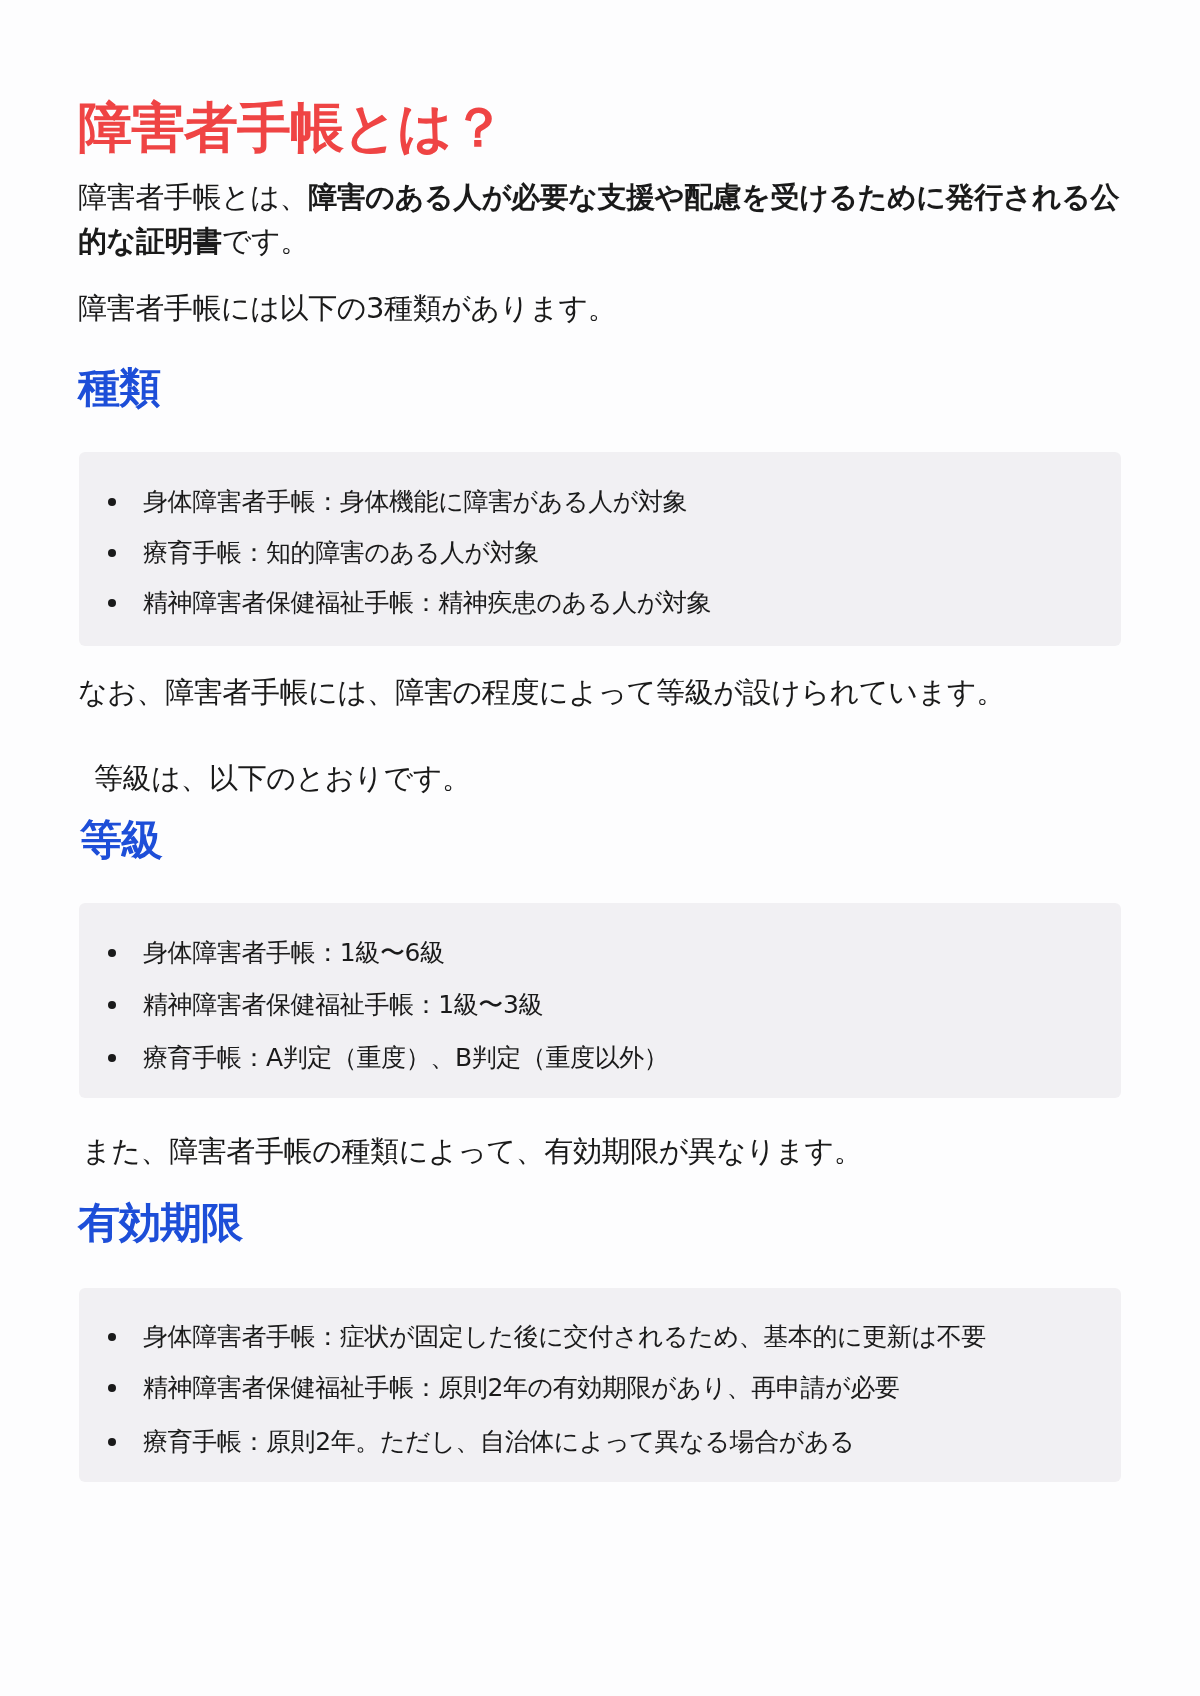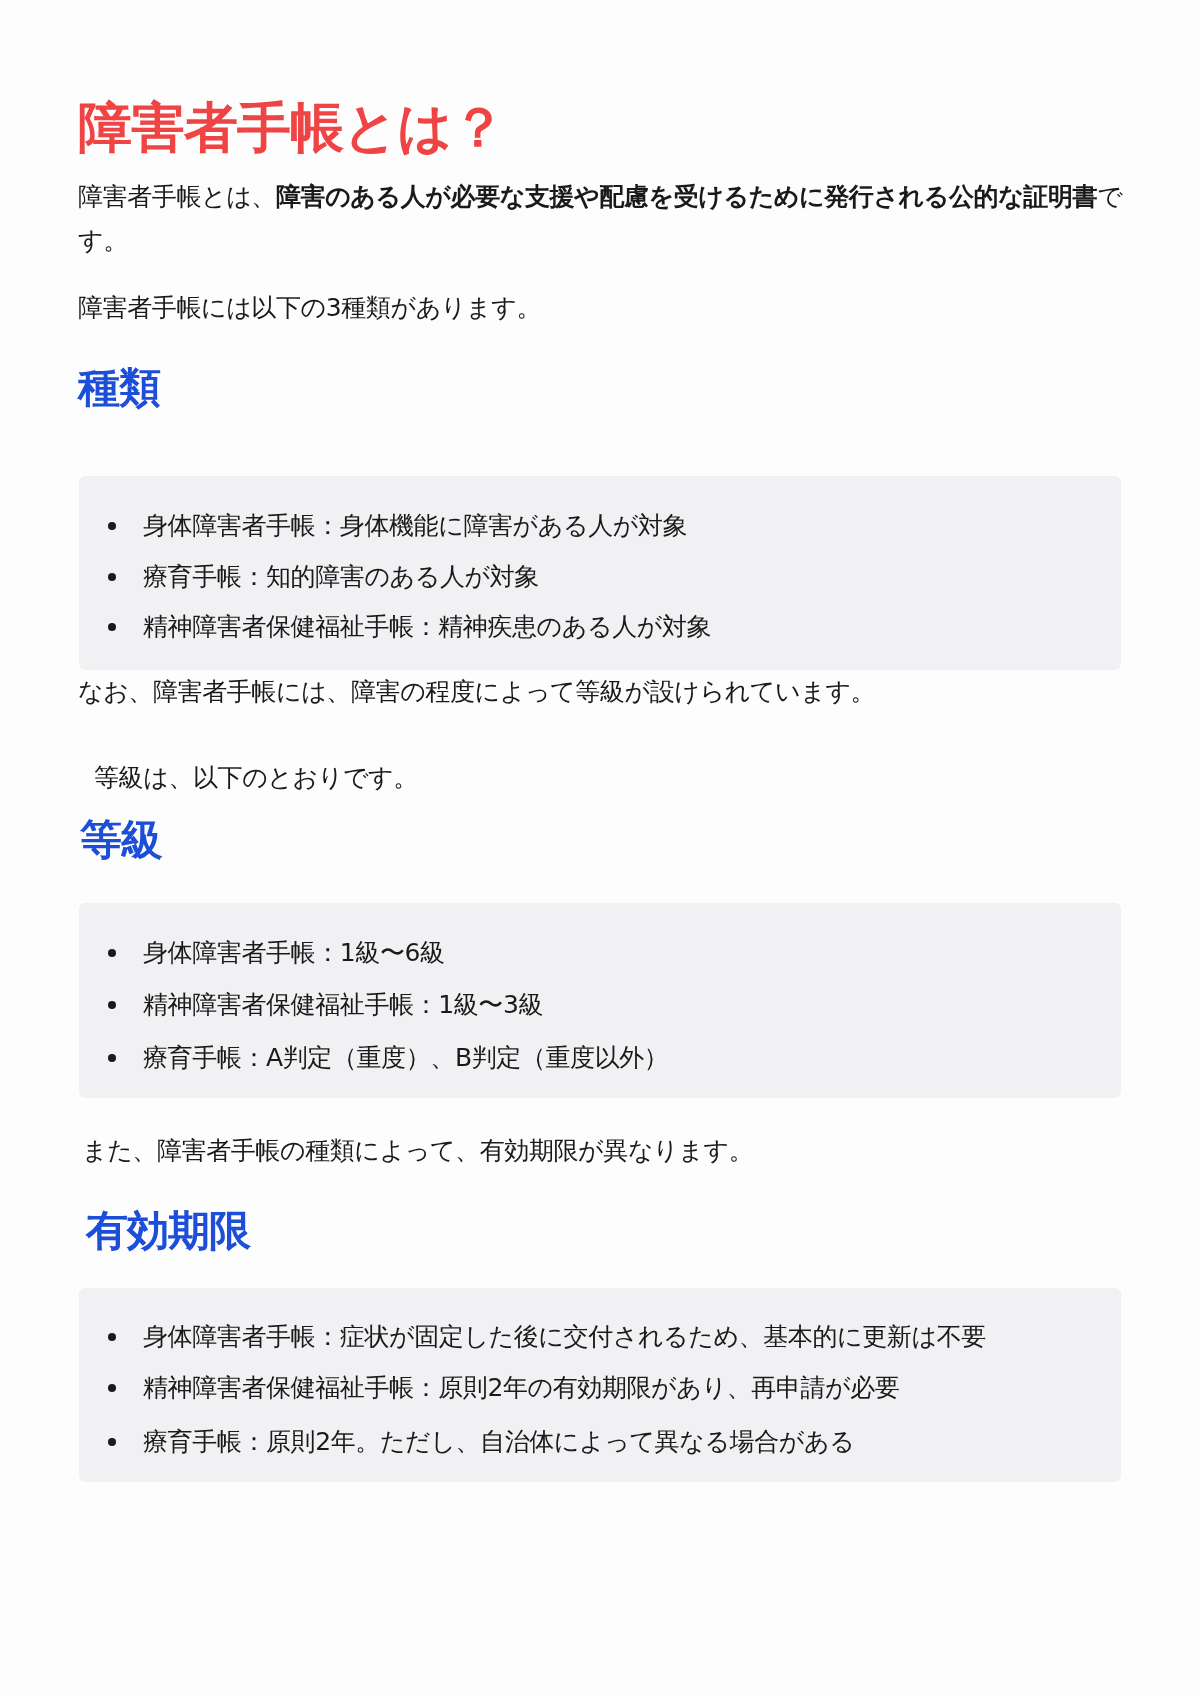--- a/index.html
+++ b/index.html
@@ -31,21 +31,21 @@
       font-size: 42px;
       line-height: 52px;
       font-weight: bold;
       color: #1d4ed8;
       white-space: nowrap;
       letter-spacing: -1px;
     }
     .para {
       left: 78px;
       width: 1048px;
-      font-size: 25px;
+      font-size: 29px;
       line-height: 44px;
       white-space: normal;
       letter-spacing: -0.4px;
     }
     .para b { font-weight: bold; }
     .box {
       left: 79px;
       width: 1042px;
       background: #f1f0f3;
       border-radius: 6px;
@@ -84,21 +84,21 @@
 <body>
 
 <h1 class="abs title">障害者手帳とは？</h1>
 
 <p class="abs para" style="top:175px; margin:0;"><span>障害者手帳とは、</span><b>障害のある人が必要な支援や配慮を受けるために発行される公的な証明書</b><span>です。</span></p>
 
 <p class="abs para" style="top:286px; margin:0;">障害者手帳には以下の3種類があります。</p>
 
 <h2 class="abs h2" style="top:362px; margin:0;">種類</h2>
 
-<div class="abs box" style="top:476px; height:194px;">
+<div class="abs box" style="top:452px; height:194px;">
   <ul>
     <li style="top:32px;">
       <span class="bullet"></span>
       <span class="item-text">身体障害者手帳：身体機能に障害がある人が対象</span>
     </li>
     <li style="top:83px;">
       <span class="bullet"></span>
       <span class="item-text">療育手帳：知的障害のある人が対象</span>
     </li>
     <li style="top:133px;">
@@ -125,21 +125,21 @@
     </li>
     <li style="top:137px;">
       <span class="bullet"></span>
       <span class="item-text">療育手帳：A判定（重度）、B判定（重度以外）</span>
     </li>
   </ul>
 </div>
 
 <p class="abs para" style="top:1125px; margin:4px;">また、障害者手帳の種類によって、有効期限が異なります。</p>
 
-<h2 class="abs h2" style="top:1197px; margin:8px;">有効期限</h2>
+<h2 class="abs h2" style="top:1197px; margin:0;">有効期限</h2>
 
 <div class="abs box" style="top:1288px; height:194px;">
   <ul>
     <li style="top:31px;">
       <span class="bullet"></span>
       <span class="item-text">身体障害者手帳：症状が固定した後に交付されるため、基本的に更新は不要</span>
     </li>
     <li style="top:82px;">
       <span class="bullet"></span>
       <span class="item-text">精神障害者保健福祉手帳：原則2年の有効期限があり、再申請が必要</span>

